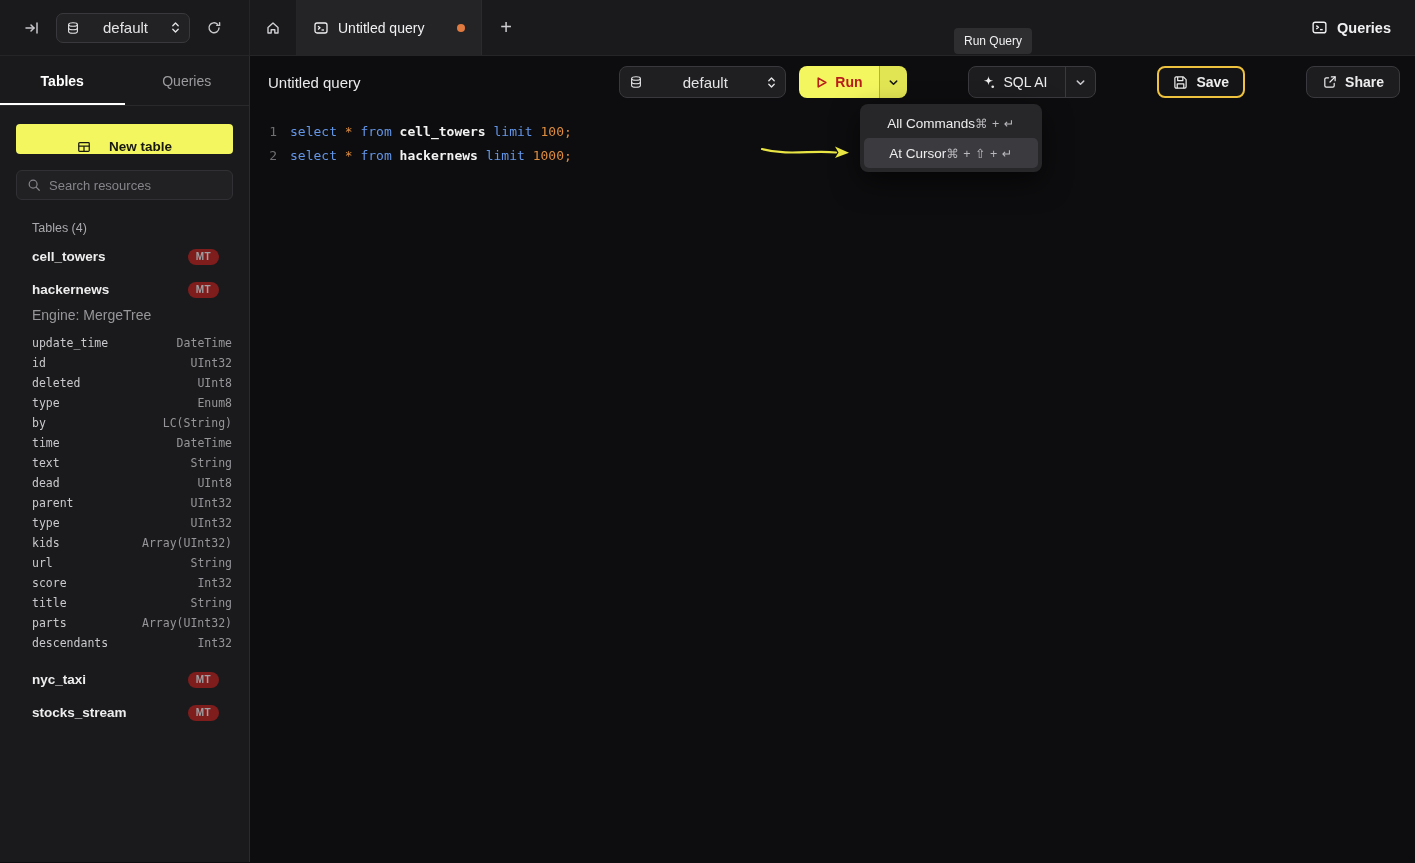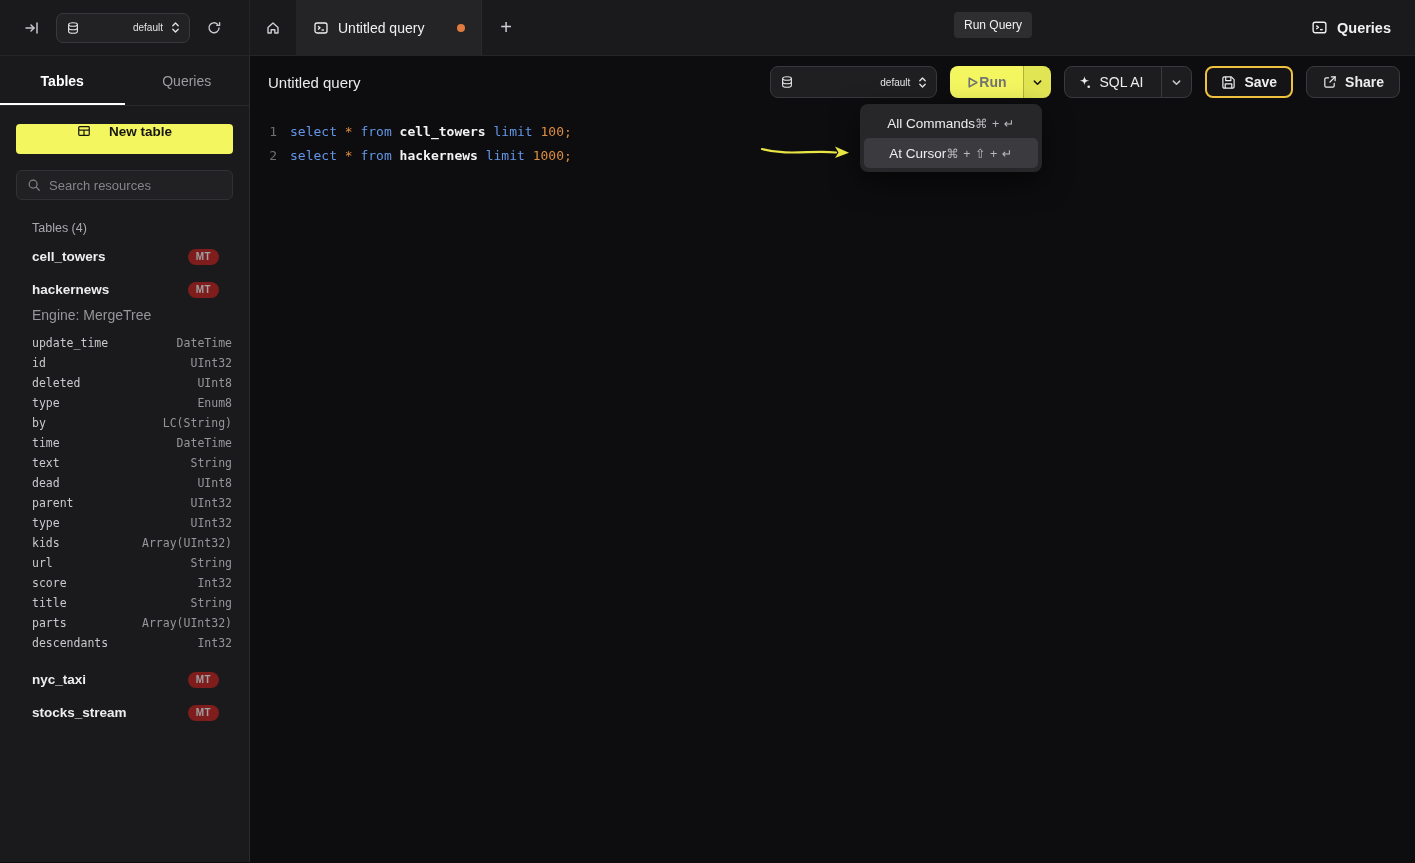--- a/index.html
+++ b/index.html
@@ -9,82 +9,82 @@
     background:#0d0d0f; color:#ededee;
     font-family:"Liberation Sans", sans-serif; font-size:14px;
   }
   svg { display:block; }
 
   
   .topbar { height:56px; display:flex; align-items:stretch; background:#1a1a1c; border-bottom:1px solid #252528; }
   .topbar-left { width:250px; flex:none; display:flex; align-items:center; gap:12px; padding:0 14px 0 20px; border-right:1px solid #252528; }
   .icon-btn { background:none; border:none; color:#c9c9cd; display:flex; align-items:center; justify-content:center; cursor:pointer; padding:4px; }
   .pill { height:30px; display:flex; align-items:center; gap:8px; background:#222225; border:1px solid #39393d; border-radius:7px; padding:0 9px; color:#e4e4e6; cursor:pointer; }
-  .pill .pill-label { flex:1; font-size:10px; text-align:right; }
+  .pill .pill-label { flex:1; font-size:15px; text-align:center; }
   .topbar .pill { width:134px; }
   .tabstrip { display:flex; align-items:stretch; }
   .home-btn { width:47px; display:flex; align-items:center; justify-content:center; background:none; border:none; border-right:1px solid #252528; color:#cfcfd3; cursor:pointer; }
   .tab { display:flex; align-items:center; gap:9px; padding:0 16px; background:#242427; border-right:1px solid #2b2b2e; color:#f0f0f2; font-size:14px; cursor:pointer; min-width:185px; }
   .tab .dot { width:8px; height:8px; border-radius:50%; background:#e07a3e; margin-left:auto; }
   .newtab-btn { width:48px; background:none; border:none; color:#cfcfd3; font-size:20px; cursor:pointer; }
   .topbar-right { margin-left:auto; display:flex; align-items:center; padding-right:24px; }
   .queries-btn { background:none; border:none; color:#f0f0f2; font-size:14.5px; font-weight:600; display:flex; align-items:center; gap:9px; cursor:pointer; }
 
   
   .content { display:flex; height:806px; }
   .sidebar { width:250px; flex:none; background:#1a1a1c; border-right:1px solid #2b2b2e; display:flex; flex-direction:column; overflow:hidden; }
   .main { flex:1; position:relative; background:#0d0d0f; }
 
   
   .side-tabs { height:50px; display:flex; border-bottom:1px solid #29292c; flex:none; }
   .side-tab { flex:1; display:flex; align-items:center; justify-content:center; font-size:14px; color:#9b9b9f; cursor:pointer; background:none; border:none;text-align:right; }
   .side-tab.active { color:#ffffff; font-weight:700; box-shadow:inset 0 -2px 0 #ffffff; }
-  .newtable-btn { margin:18px 16px 0; height:30px; border:none; border-radius:4px; background:#f3f65f; color:#17170f; font-size:13.5px; font-weight:700; font-family:inherit; display:flex; align-items:flex-start; justify-content:center; gap:18px; cursor:pointer; }
+  .newtable-btn { margin:18px 16px 0; height:30px; border:none; border-radius:4px; background:#f3f65f; color:#17170f; font-size:13.5px; font-weight:700; font-family:inherit; display:flex; align-items:flex-end; justify-content:center; gap:18px; cursor:pointer; }
   .search-box { margin:16px 16px 0; height:30px; border-radius:6px; background:#212124; border:1px solid #313135; display:flex; align-items:center; gap:8px; padding:0 10px; color:#85858a; }
   .search-box input { flex:1; background:none; border:none; outline:none; color:#d6d6da; font-size:13px; font-family:inherit; }
   .search-box input::placeholder { color:#85858a; }
   .section-label { margin:21px 16px 5px 32px; font-size:12.5px; color:#a9a9ae; }
   .tables-list { overflow:hidden; }
   .table-row { height:33px; display:flex; align-items:center; justify-content:space-between; padding:0 30px 0 32px; cursor:pointer; }
   .tname { font-size:13.5px; font-weight:700; color:#ededee; }
   .badge { background:#7f1d1d; color:#9fa0a4; font-size:10px; font-weight:700; padding:2.5px 8px; border-radius:9px; letter-spacing:.4px; }
   .engine-line { padding:1px 0 6px 32px; font-size:14px; color:#97979b; }
   .columns { padding:4px 17px 10px 32px; }
   .col-row { display:flex; justify-content:space-between; align-items:center; height:20px; font-family:"DejaVu Sans Mono", monospace; font-size:11.5px; }
   .cname { color:#c9c9cd; }
   .ctype { color:#96969a; }
 
   
   .main-header { height:52px; display:flex; align-items:center; justify-content:space-between; padding:0 15px 0 18px; }
   .page-title { font-size:15px; font-weight:400; color:#eaeaec; }
   .controls { display:flex; align-items:center; gap:13px; }
   .controls .pill { width:167px; height:32px; border-radius:8px; background:#1f1f22; }
   .run-split { display:flex; height:32px; border-radius:8px; overflow:hidden; cursor:pointer; }
-  .run-main { display:flex; align-items:center; gap:0; padding:0 16px; background:#f3f65f; border:none; color:#737373; font-size:14px; font-weight:700; font-family:inherit; cursor:pointer; }
+  .run-main { display:flex; align-items:center; gap:7px; padding:0 16px; background:#f3f65f; border:none; color:#b91c1c; font-size:14px; font-weight:700; font-family:inherit; cursor:pointer; }
   .run-caret { width:28px; display:flex; align-items:center; justify-content:center; background:#e2e553; border:none; border-left:1px solid rgba(0,0,0,.22); color:#17170f; cursor:pointer; }
-  .ghost-btn { height:32px; display:flex; align-items:center; gap:8px; background:#1d1d20; border:1px solid #3a3a3e; border-radius:8px; color:#ededee; font-size:14px; font-family:inherit; padding:0 14px; cursor:pointer; }
+  .ghost-btn { height:32px; display:flex; align-items:center; gap:8px; background:#1d1d20; border:1px solid #3a3a3e; border-radius:8px; color:#ededee; font-size:14px; font-family:inherit; padding:0 14px; cursor:pointer;margin-left:48px; }
   .sqlai-btn { padding:0; }
   .sqlai-main { display:flex; align-items:center; gap:8px; padding:0 10px 0 12px; height:100%; }
   .sqlai-caret { width:30px; height:100%; display:flex; align-items:center; justify-content:center; border-left:1px solid #3a3a3e; color:#c9c9cd; }
   .save-btn { background:#141416; border:2px solid #eec23f; font-weight:600; padding:0 14px; }
   .share-btn { font-weight:600; padding:0 15px; }
 
   
   .editor { padding-top:12px; cursor:text; }
   .code-line { display:flex; line-height:24px; font-family:"DejaVu Sans Mono", monospace; font-size:13px; }
   .lnum { width:27px; flex:none; text-align:right; color:#6f6f73; }
   .lcode { margin-left:13px; white-space:pre; }
   .tk-kw { color:#6496e8; }
   .tk-op { color:#dd8d40; }
   .tk-num { color:#dd8d40; }
   .tk-table { color:#f2f2f2; font-weight:bold; }
   .tk-plain { color:#e8e8e8; }
 
   
-  .tooltip { position:absolute; left:954px; top:12px; background:#2e2e31; color:#f0f0f2; font-size:12px; padding:6px 10px; border-radius:4px; z-index:30; }
+  .tooltip { position:absolute; left:954px; top:28px; background:#2e2e31; color:#f0f0f2; font-size:12px; padding:6px 10px; border-radius:4px; z-index:30; }
   .run-menu { position:absolute; left:860px; top:104px; width:182px; background:#27272a; border-radius:8px; padding:4px; box-shadow:0 10px 28px rgba(0,0,0,.55); z-index:30; }
   .menu-item { height:30px; display:flex; align-items:center; justify-content:center; padding:0 9px; border-radius:5px; cursor:pointer; }
   .menu-item.highlighted { background:#3b3b3f; }
   .mi-label { font-size:13.5px; color:#ededee; }
   .mi-shortcut { font-size:12.5px; color:#b9b9bd; letter-spacing:.5px; }
   .arrow-anno { position:absolute; left:760px; top:141px; z-index:40; }
 </style>
 </head>
 <body>
 

